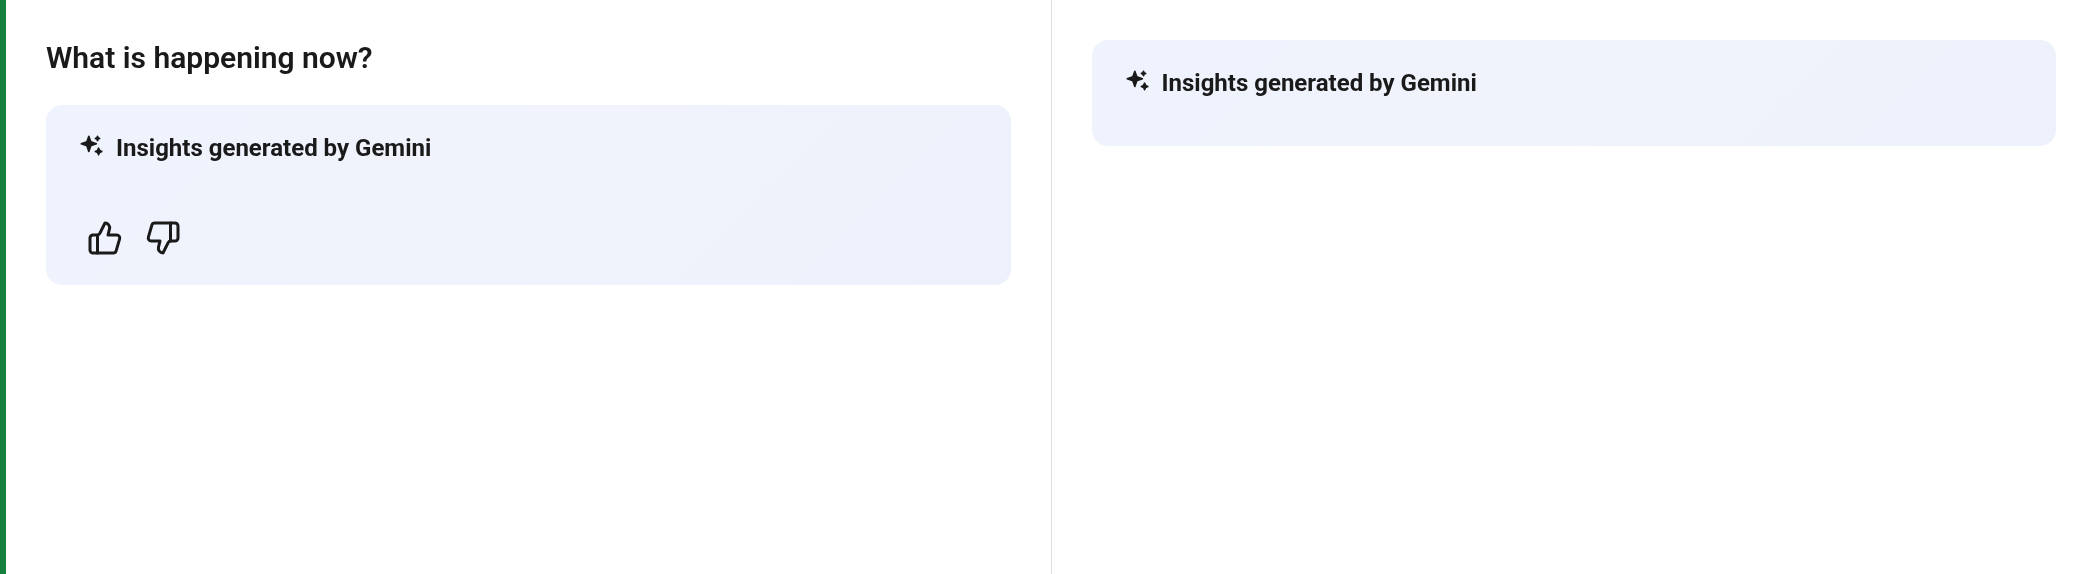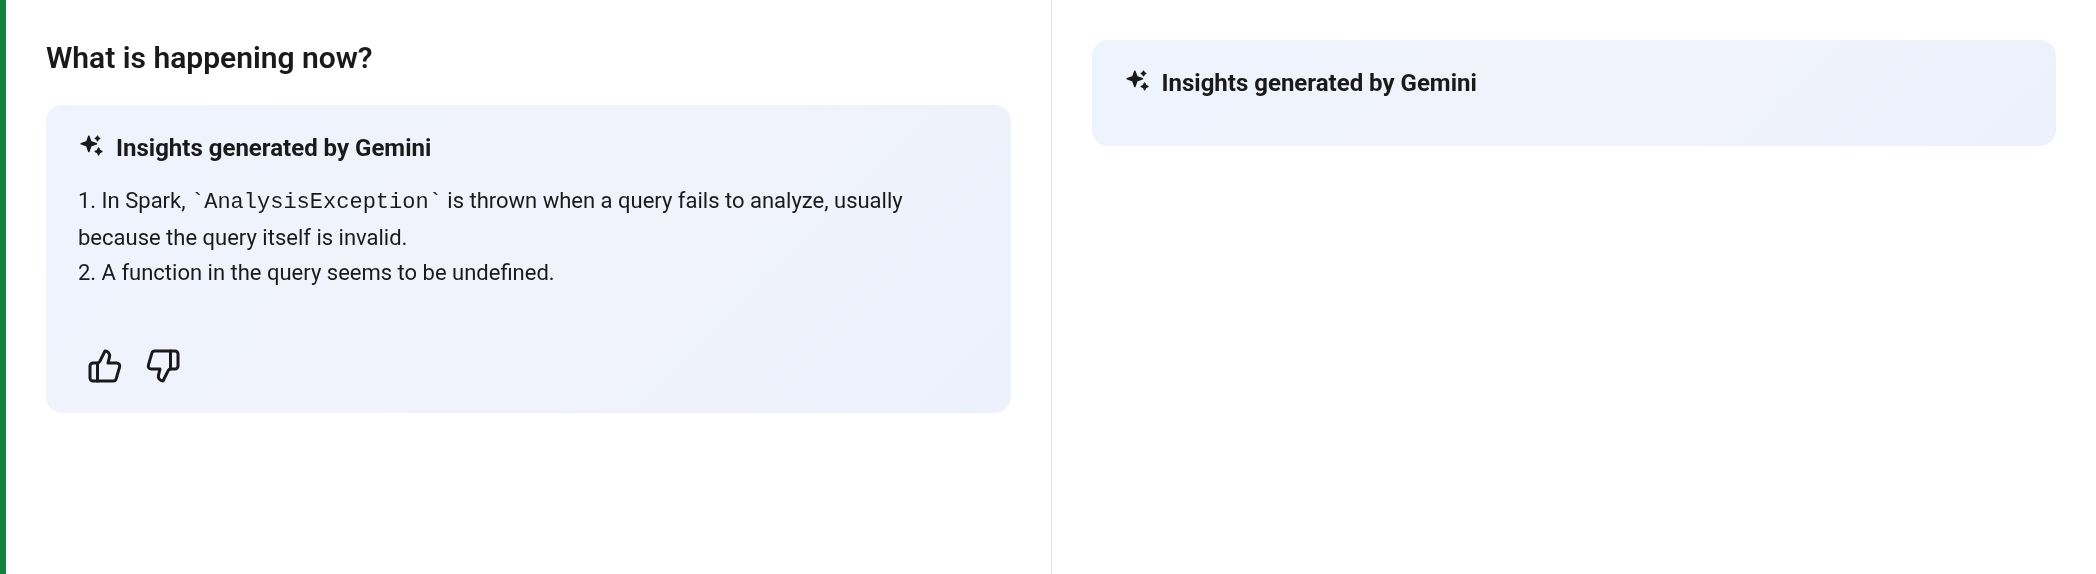--- a/index.html
+++ b/index.html
@@ -88,26 +88,20 @@
     <div class="card-header">
       <span>
         <svg class="sparkle-icon" viewBox="0 0 24 24" fill="none" stroke="#1a1a1a" stroke-width="1.5" stroke-linecap="round" stroke-linejoin="round">
           <path d="M10 3 L11.8 8.2 L17 10 L11.8 11.8 L10 17 L8.2 11.8 L3 10 L8.2 8.2 Z" fill="#1a1a1a"></path>
           <path d="M19 14 L19.9 16.1 L22 17 L19.9 17.9 L19 20 L18.1 17.9 L16 17 L18.1 16.1 Z" fill="#1a1a1a"></path>
           <path d="M18 3 L18.6 4.4 L20 5 L18.6 5.6 L18 7 L17.4 5.6 L16 5 L17.4 4.4 Z" fill="#1a1a1a"></path>
         </svg>
       </span>
       <span class="card-title">Insights generated by Gemini</span>
     </div>
-    <div class="card-body">
-      <span class="line">
-        <span>1. In Spark, </span><span class="code">`AnalysisException`</span><span> is thrown when a query fails to analyze, usually because the query itself is invalid.</span>
-      </span>
-      <span class="line">2. A function in the query seems to be undefined.</span>
-    </div>
     <div class="feedback-row">
       <div class="feedback-btn">
         <svg viewBox="0 0 24 24" fill="none" stroke="#1a1a1a" stroke-width="2" stroke-linecap="round" stroke-linejoin="round">
           <path d="M7 10v12"></path>
           <path d="M15 5.88 14 10h5.83a2 2 0 0 1 1.92 2.56l-2.33 8A2 2 0 0 1 17.5 22H4a2 2 0 0 1-2-2v-8a2 2 0 0 1 2-2h2.76a2 2 0 0 0 1.79-1.11L12 2h0a3.13 3.13 0 0 1 3 3.88Z"></path>
         </svg>
       </div>
       <div class="feedback-btn">
         <svg viewBox="0 0 24 24" fill="none" stroke="#1a1a1a" stroke-width="2" stroke-linecap="round" stroke-linejoin="round">
           <path d="M17 14V2"></path>

